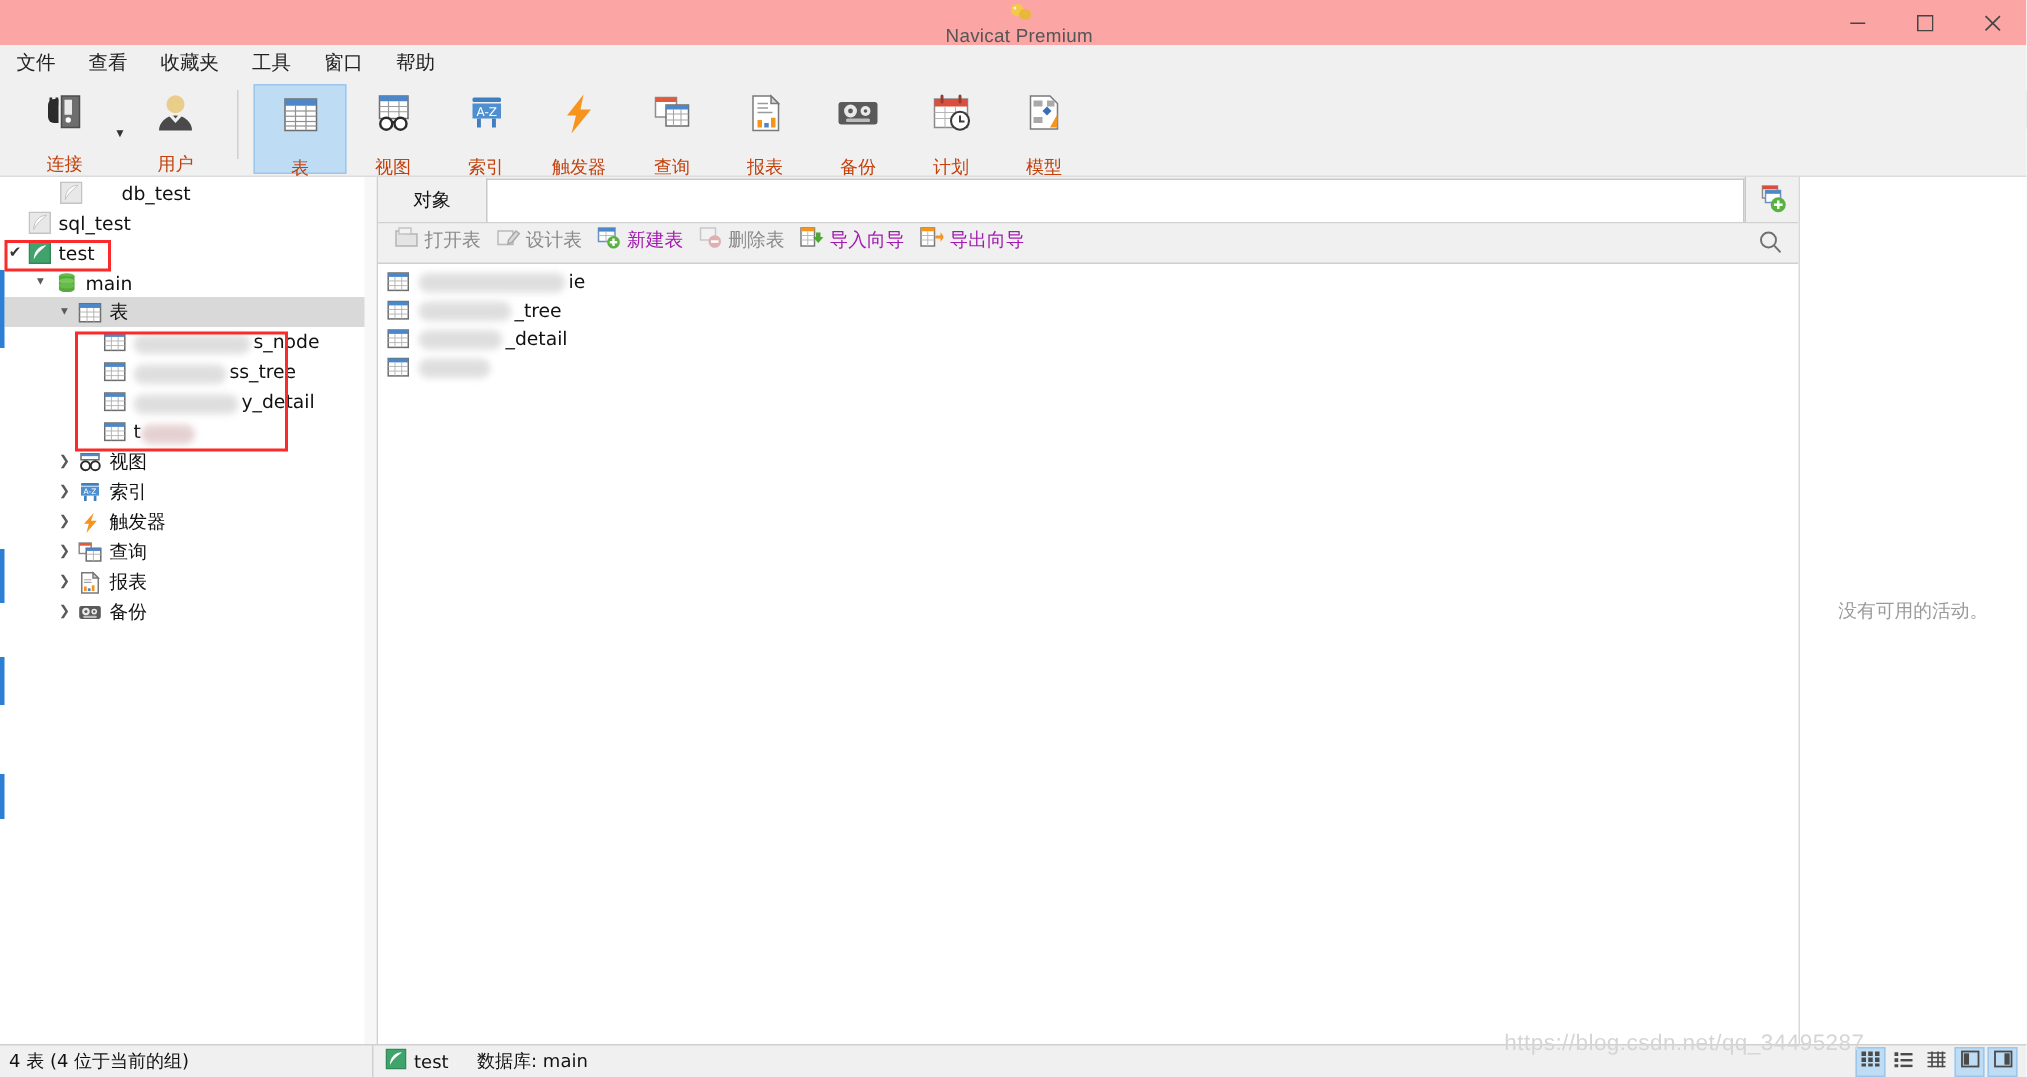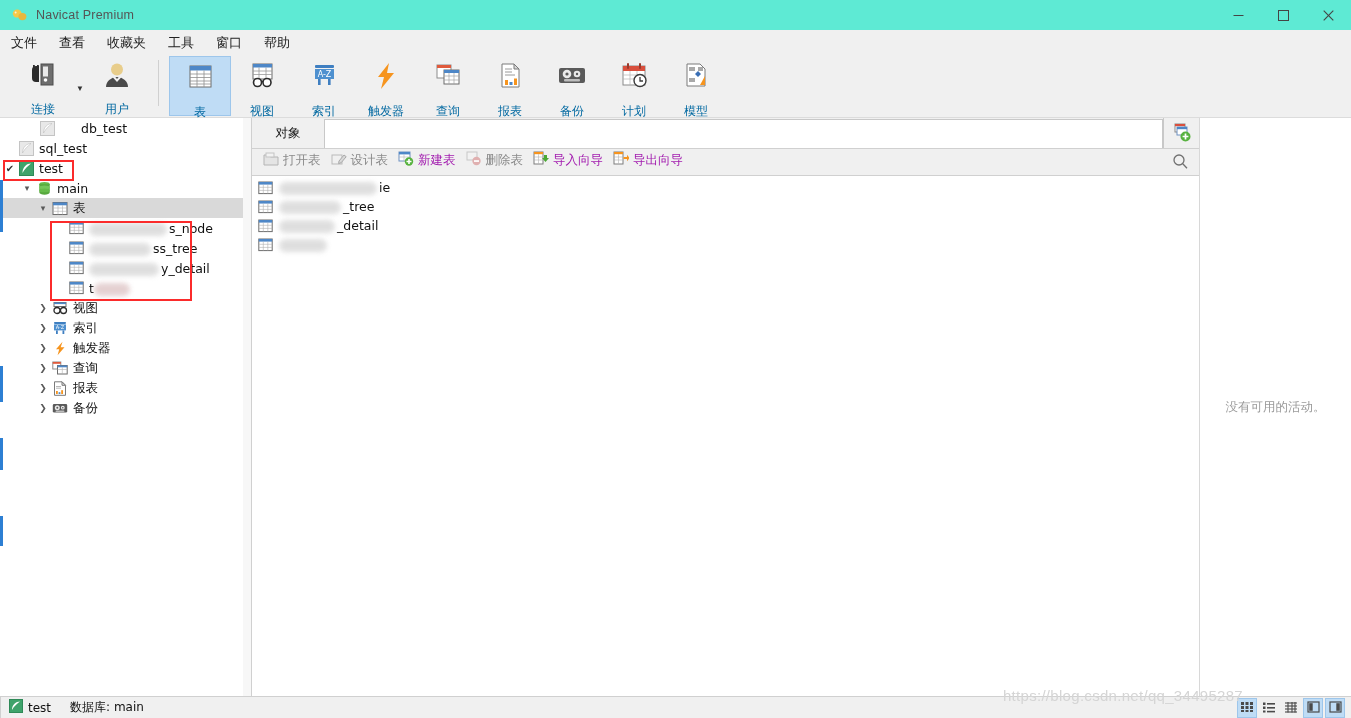--- a/index.html
+++ b/index.html
@@ -8,21 +8,21 @@
     font-family: "Liberation Sans", "DejaVu Sans", sans-serif;
     background: #ffffff;
     overflow: hidden;
     -webkit-font-smoothing: antialiased;
   }
   .app { position: relative; width: 1351px; height: 718px; background: #f0f0f0; }
 
   
   .titlebar {
     position: absolute; left: 0; top: 0; width: 1351px; height: 30px;
-    background: #5eead4; display: flex; align-items: center;
+    background: #fca5a5; display: flex; align-items: center; flex-direction: column;
   }
   .titlebar .app-icon {
     margin-left: 10px; width: 18px; height: 18px;
     display: flex; align-items: center; justify-content: center;
   }
   .titlebar .app-title {
     margin-left: 8px; font-size: 12.5px; color: #555; letter-spacing: .2px;
   }
   .wincontrols { position: absolute; right: 0; top: 0; height: 30px; display: flex; }
   .wincontrols div {
@@ -65,21 +65,21 @@
     position: absolute; left: 0; top: 56px; width: 1351px; height: 62px;
     background: #f0f0f0; border-bottom: 1px solid #dcdcdc;
     display: flex; align-items: flex-start; padding-left: 12px;
   }
   .rb-btn {
     width: 62px; height: 60px; display: flex; flex-direction: column;
     align-items: center; justify-content: flex-start; padding-top: 5px;
   }
   .rb-btn.active { background: #bfdcf5; border: 1px solid #9dc6eb; }
   .rb-ico { height: 34px; display: flex; align-items: center; justify-content: center; }
-  .rb-lbl { font-size: 12px; color: #0369a1; font-family: "DejaVu Sans", sans-serif; margin-top: 12px; }
+  .rb-lbl { font-size: 12px; color: #c2410c; font-family: "DejaVu Sans", sans-serif; margin-top: 12px; }
   .rb-sep { width: 1px; height: 46px; background: #d0d0d0; margin: 4px 10px 0 10px; }
   .rb-caret {
     width: 12px; height: 58px; display:flex; align-items:center; justify-content:center;
     font-size: 8px; color: #333; padding-top: 6px;
   }
 
   
   .leftpanel {
     position: absolute; left: 0; top: 118px; width: 252px; height: 578px;
     background: #ffffff; border-right: 1px solid #d0d0d0; overflow: hidden;
@@ -793,20 +793,21 @@
       </div>
   </div>
 
   <div class="rightpanel">
     <span class="rp-text">没有可用的活动。</span>
   </div>
 
   <div class="watermark">https://blog.csdn.net/qq_34495287</div>
 
   <div class="statusbar">
+    <div class="sb-left">4 表 (4 位于当前的组)</div>
     <div class="sb-div"></div>
     <div class="sb-conn">
       <span>
         <svg width="14" height="14" viewBox="0 0 14 14">
           <rect x="0.5" y="0.5" width="13" height="13" fill="#3fa36b" stroke="#2f8a58"></rect>
           <path d="M11 2.5 C7 2.5 3 5.5 3 11 C5 7 8 5 11 2.5z" fill="#ffffff"></path>
         </svg>
       </span>
       <span>test</span>
       <span class="sb-db">数据库: main</span>

